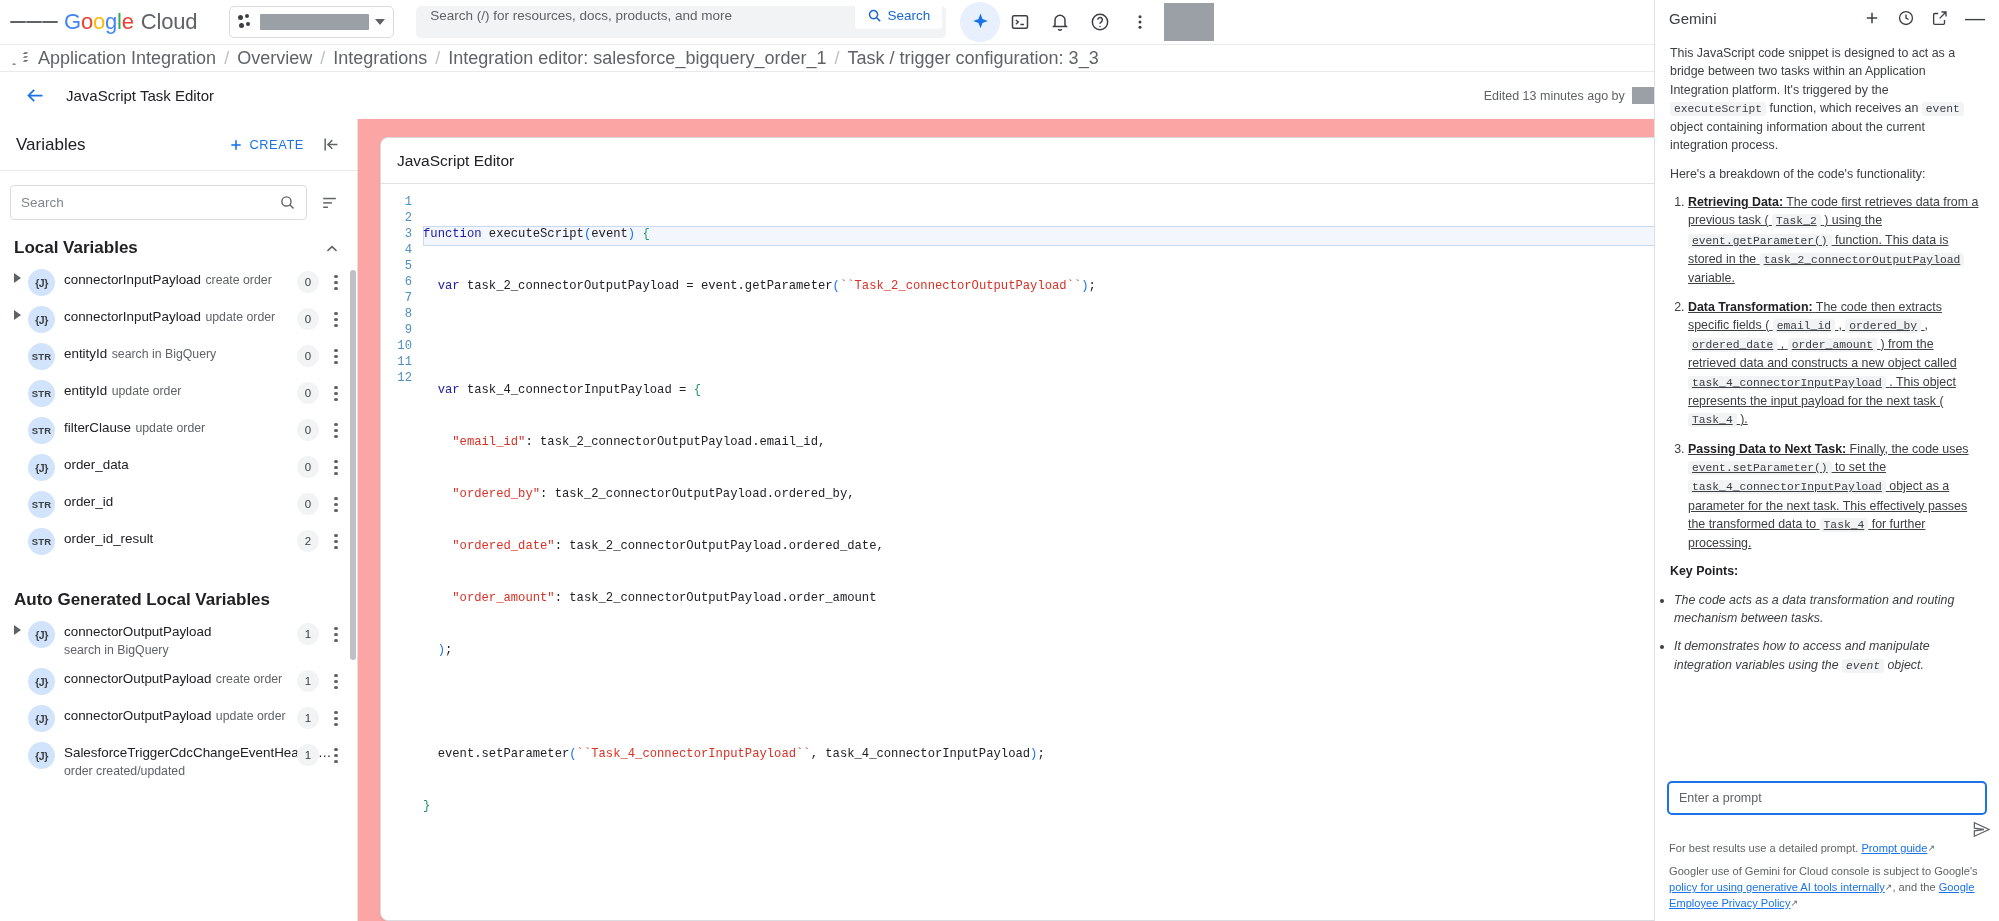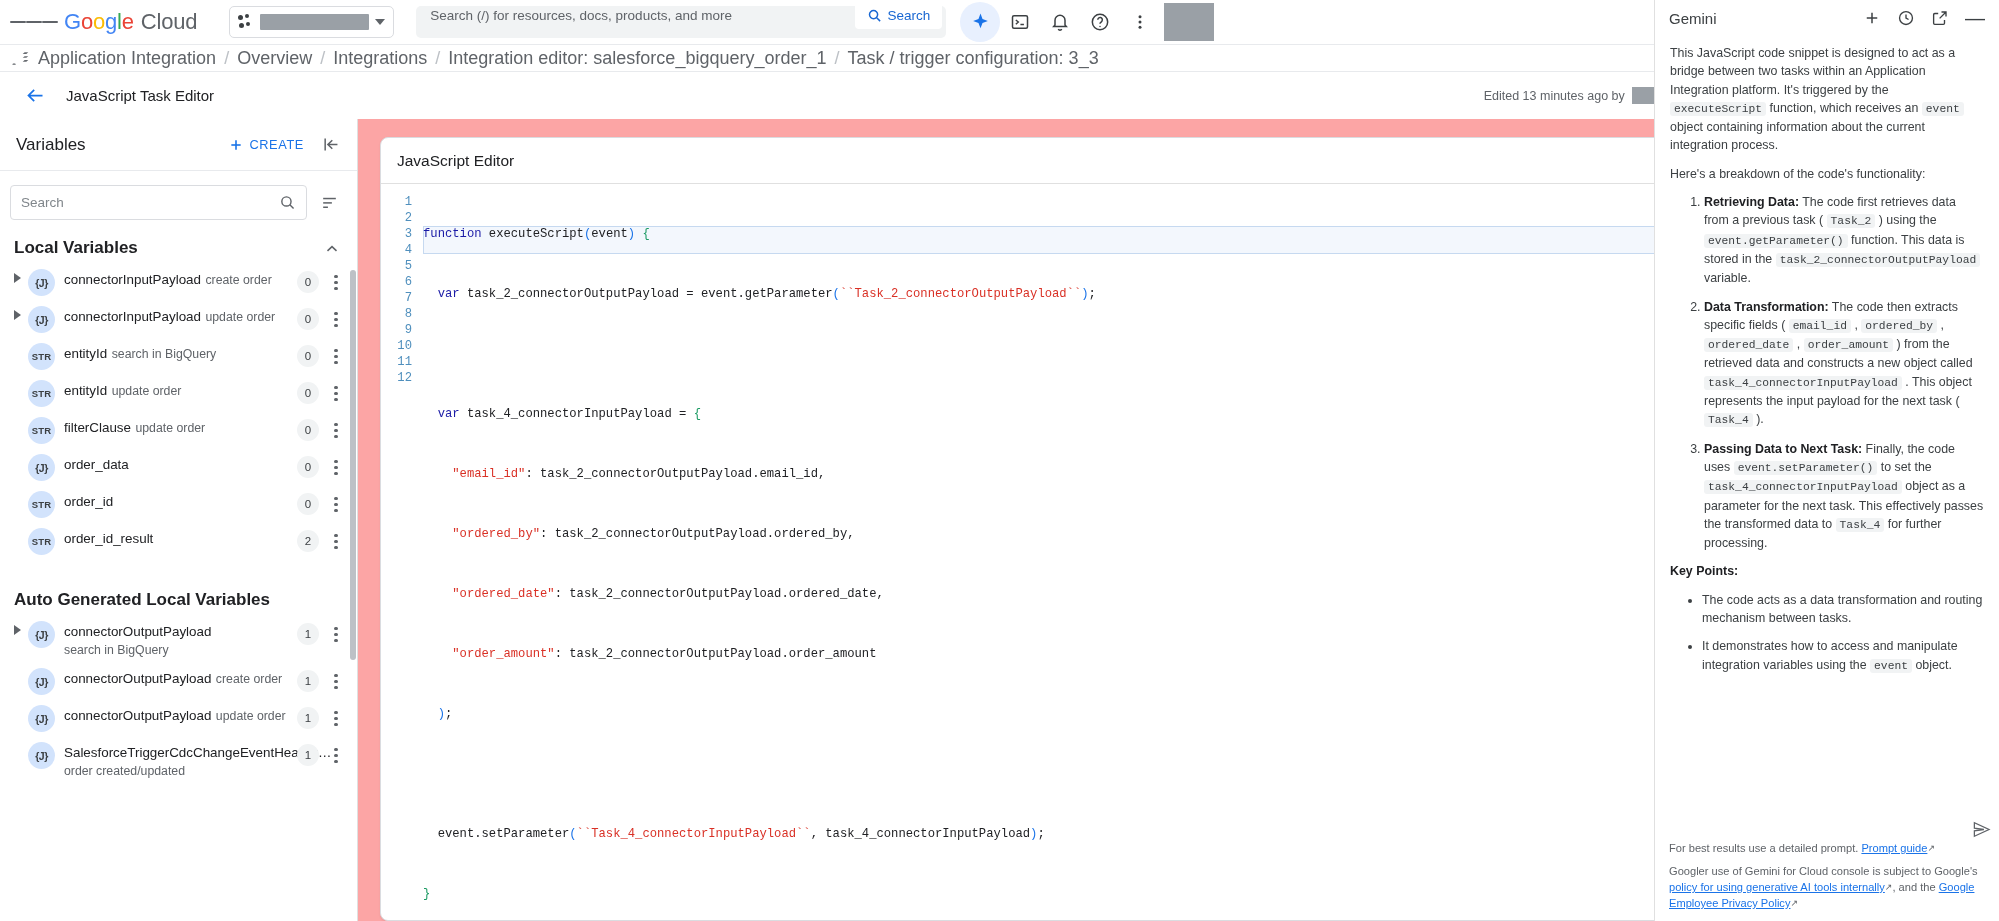--- a/index.html
+++ b/index.html
@@ -88,41 +88,41 @@
   .main { flex:1; background:#fca5a5; position:relative; min-width:0; display:flex;}
   .editor-card { margin:18px 14px 0 22px; flex:1; background:#fff; border:1px solid #dadce0; border-radius:8px; display:flex; flex-direction:column; min-width:0; height:calc(100% - 18px); box-shadow:0 1px 2px rgba(60,64,67,.1);}
   .ed-head { height:46px; min-height:46px; display:flex; align-items:center; padding:0 16px; border-bottom:1px solid #e0e0e0;}
   .ed-title { font-size:15.5px; color:#202124;}
   .ed-actions { margin-left:auto; display:flex; align-items:center; gap:16px; color:#3c4043;}
   .ed-actions .ico-btn { width:30px; height:30px;}
   .code-wrap { flex:1; display:flex; overflow:hidden; position:relative; padding-top:6px;}
   .gutter { width:40px; min-width:40px; text-align:right; padding-right:9px; font-family:"Liberation Mono", monospace; font-size:12.2px; color:#4f8fbd; line-height:16px; padding-top:4px; user-select:none;}
   .gutter div { height:16px;}
   .code { flex:1; font-family:"Liberation Mono", monospace; font-size:12.2px; line-height:16px; padding-top:4px; white-space:pre; overflow:hidden; position:relative; padding-left:2px;}
-  .code .ln { height:28px; }
+  .code .ln { height:20px; }
   .code .ln.first { box-shadow: inset 0 0 0 1px #c6d9f0; background:#f3f7fd; margin-right:270px; }
   .kw { color:#1a1aa6; }
   .str { color:#d93025;}
   .paren { color:#1a73e8;}
   .brace { color:#1a9a62;}
   .plain { color:#202124;}
   .minimap { position:absolute; right:10px; top:6px; width:58px; height:22px; background:#fff; }
   .minimap .mm-line { height:1.5px; margin-bottom:1.5px; border-radius:1px;}
   .debug-tab { position:absolute; right:0; top:330px; width:20px; writing-mode:vertical-rl; text-orientation:mixed; font-size:11.5px; color:#5f6368; letter-spacing:.2px; cursor:pointer; background:#f1f3f4; padding:8px 2px; }
 
   
   .gemini { width:345px; min-width:345px; background:#fff; border-left:1px solid #e0e0e0; display:flex; flex-direction:column; position:absolute; right:0; top:0; height:921px; z-index:8;}
   .gem-head { height:36px; min-height:36px; display:flex; align-items:center; padding:0 8px 0 14px; }
   .gem-title { font-size:15px; color:#3c4043;}
   .gem-head .gico { margin-left:auto; display:flex; align-items:center; gap:4px; color:#3c4043;}
   .gem-head .ico-btn { width:30px; height:30px;}
   .gem-body { flex:1; overflow:hidden; padding:8px 15px 0 15px; font-size:12.4px; line-height:18.3px; color:#3c4043;}
   .gem-body p { margin-bottom:10px;}
-  .gem-body ol { margin:0 0 10px 34px; }
-  .gem-body ul { margin:0 0 10px 32px; }
+  .gem-body ol { margin:0 0 10px 18px;text-decoration:underline; }
+  .gem-body ul { margin:0 0 10px 4px;font-style:italic; }
   .gem-body li { margin-bottom:10px;}
   .gem-body b { font-weight:700; color:#202124;}
   code.ic { background:#f1f3f4; border-radius:3px; padding:1px 4px; font-family:"Liberation Mono", monospace; font-size:11.3px; color:#3c4043; white-space:nowrap;}
   .gem-prompt { margin:4px 12px 0 12px; height:34px; border:2px solid #1a73e8; border-radius:5px; display:flex; align-items:center; padding:0 10px; }
   .gem-prompt input { border:0; outline:none; flex:1; font-size:12.5px; color:#3c4043; background:transparent; font-family:inherit;}
   .gem-prompt input::placeholder{ color:#5f6368;}
   .send-ico { position:absolute; right:8px; bottom:78px; color:#5f6368;}
   .gem-foot { padding:25px 14px 10px 14px; font-size:11.1px; line-height:16px; color:#5f6368;}
   .gem-foot a { color:#1a73e8; text-decoration:underline; }
   .gem-foot .row1 { margin-bottom:7px;}
@@ -632,20 +632,23 @@
           <span>The code acts as a data transformation and routing mechanism between tasks.</span>
         </li>
         <li>
           <span>It demonstrates how to access and manipulate integration variables using the</span>
           <code class="ic">event</code>
           <span>object.</span>
         </li>
       </ul>
     </div>
 
+    <div class="gem-prompt">
+      <input type="text" placeholder="Enter a prompt" style="">
+    </div>
     <div class="send-ico">
       <svg width="19" height="19" viewBox="0 0 24 24" fill="none" stroke="#5f6368" stroke-width="1.6">
           <path d="M3 20.5L21.5 12 3 3.5 3 10.3 15 12 3 13.7z"></path>
         </svg>
     </div>
 
     <div class="gem-foot">
       <div class="row1">
         <span>For best results use a detailed prompt.</span>
         <a href="#">Prompt guide</a><span class="ext">↗</span>

